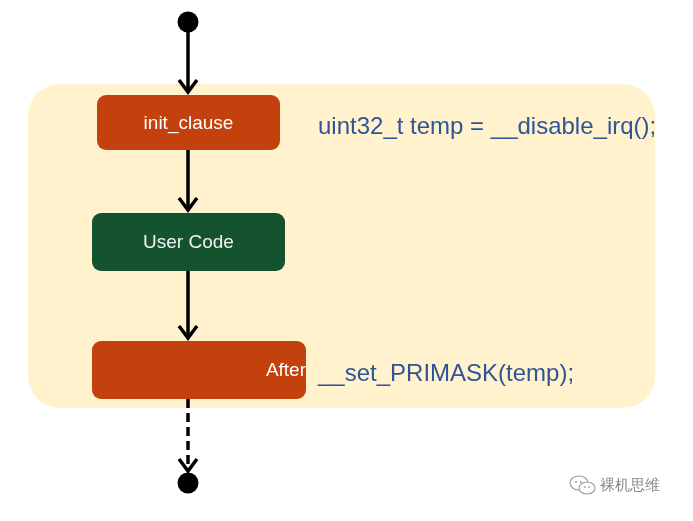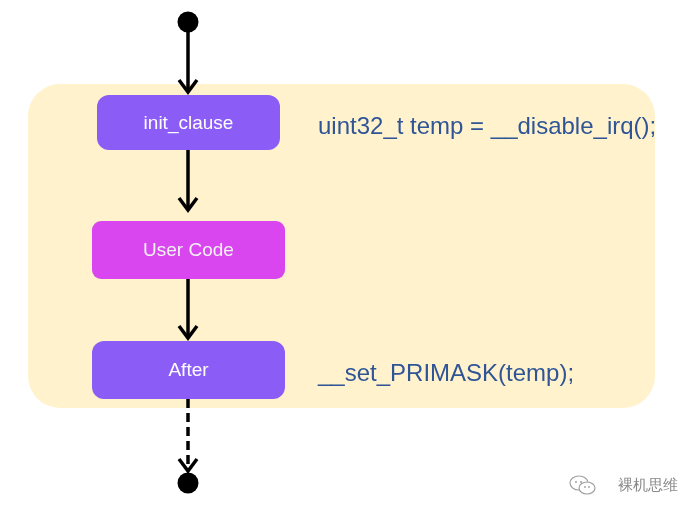--- a/index.html
+++ b/index.html
@@ -2,26 +2,26 @@
 <html><head>
   <meta charset="utf-8">
   <style>
     html, body { margin: 0; padding: 0; background: #ffffff; }
     body { width: 693px; height: 521px; position: relative; overflow: hidden;
            font-family: "Liberation Sans", "DejaVu Sans", sans-serif; }
     .panel { position: absolute; left: 28px; top: 84px; width: 627px; height: 324px;
              background: #fff2cc; border-radius: 32px; }
     .node { position: absolute; display: flex; align-items: center; justify-content: center;
             border-radius: 9px; font-size: 19px; box-sizing: border-box; }
-    .node.dark { background: #8b5cf6; color: #ffffff; border-radius: 12px; }
-    .node.gray { background: #d946ef; color: #f2f2f2; margin-top: 8px; }
+    .node.dark { background: #c2410c; color: #ffffff; }
+    .node.gray { background: #14532d; color: #f2f2f2; }
     .code { position: absolute; font-size: 24px; color: #2f5597; white-space: pre; }
     svg.overlay { position: absolute; left: 0; top: 0; }
     .watermark { position: absolute; left: 568px; top: 474px; display: flex; align-items: center;
-                 gap: 20px; color: #8a8a8a; font-size: 15px; font-family: Liberation Serif, serif; }
+                 gap: 2px; color: #8a8a8a; font-size: 15px; font-family: Liberation Serif, serif; }
     .wm-icon { width: 30px; height: 22px; }
   </style>
 </head>
 <body>
 
 <div class="panel"></div>
 
 <svg class="overlay" width="693" height="521" viewBox="0 0 693 521">
 
   <circle cx="188" cy="22" r="10.5" fill="#000"></circle>
@@ -50,21 +50,21 @@
 </svg>
 
 <div class="node dark" style="left:97px; top:95px; width:183px; height:55px;">
   <span>init_clause</span>
 </div>
 
 <div class="node gray" style="left:92px; top:213px; width:193px; height:58px;">
   <span>User Code</span>
 </div>
 
-<div class="node dark" style="left:92px; top:341px; width:193px; height:58px;">
+<div class="node dark" style="left:92px; top:341px; width:214px; height:58px;justify-content:flex-end;">
   <span>After</span>
 </div>
 
 <div class="code" style="left:318px; top:112px;">uint32_t temp = __disable_irq();</div>
 
 <div class="code" style="left:318px; top:359px;text-align:right;">__set_PRIMASK(temp);</div>
 
 <div class="watermark">
   <svg class="wm-icon" viewBox="0 0 30 22">
     <ellipse cx="11" cy="9" rx="9" ry="7" fill="none" stroke="#a0a0a0" stroke-width="1.2"></ellipse>

